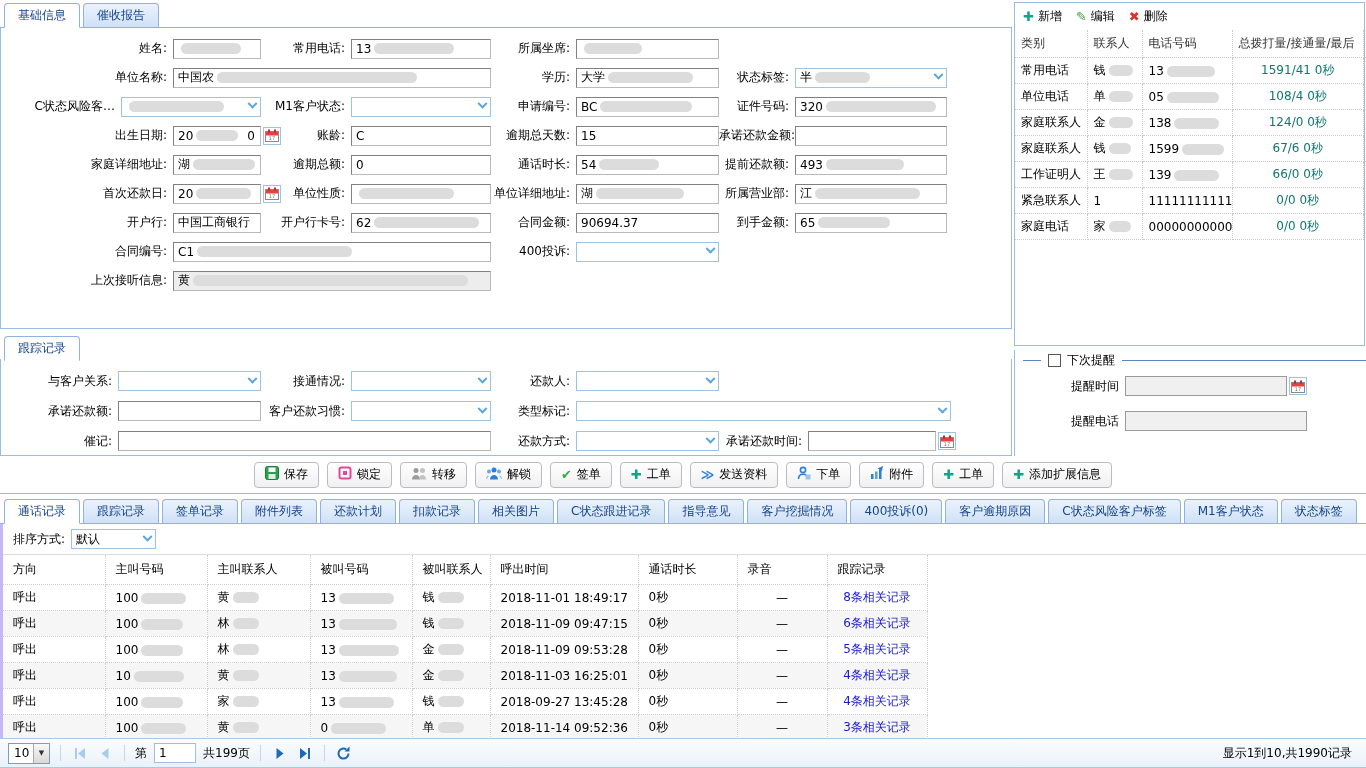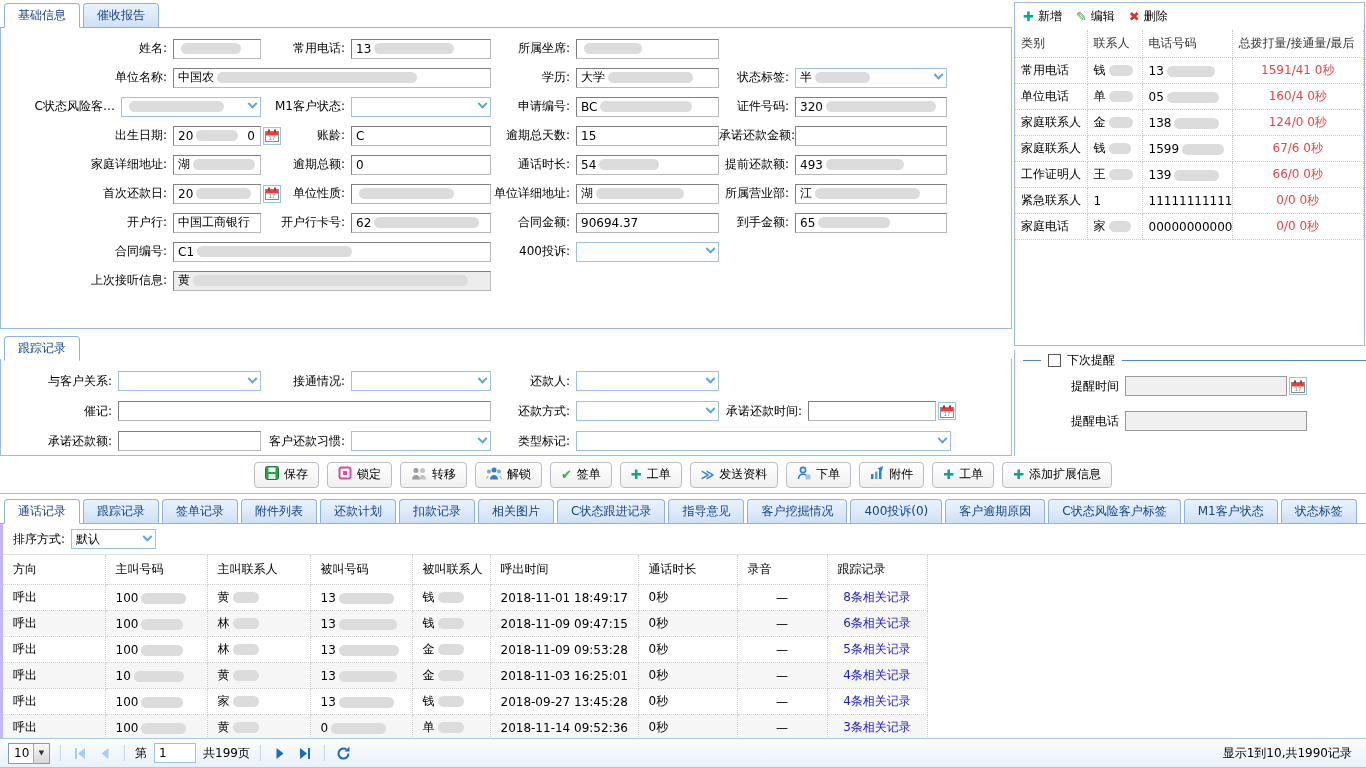--- a/index.html
+++ b/index.html
@@ -40,21 +40,21 @@
   .btn { display:inline-flex; align-items:center; gap:5px; height:26px; padding:0 10px; border:1px solid #b9bcc4; border-radius:4px;
          background:linear-gradient(#ffffff,#f0f0f0); cursor:pointer; white-space:nowrap; }
   .ic { font-size:13px; font-weight:bold; line-height:1; }
 
   
   .rtoolbar { display:flex; align-items:center; gap:14px; padding:5px 8px; }
   .tbtn { display:flex; align-items:center; gap:4px; cursor:pointer; }
   table.grid { border-collapse:collapse; table-layout:fixed; width:100%; }
   table.grid th { font-weight:normal; text-align:left; color:#333; padding:5px 6px; border-right:1px dotted #c9c9c9; border-bottom:1px dotted #c9c9c9; overflow:hidden; white-space:nowrap; }
   table.grid td { padding:4px 6px; border-right:1px dotted #c9c9c9; border-bottom:1px dotted #c9c9c9; overflow:hidden; white-space:nowrap; height:25px; }
-  .stat { color:#ef4444; text-align:center; }
+  .stat { color:#0f766e; text-align:center; }
   .link { color:#1a1acc; cursor:pointer; }
 
   
   .fieldset { position:relative; margin:10px 8px 0 8px; border-top:1px solid #5b85c0; }
   .legend { position:absolute; top:-9px; left:18px; background:#fff; padding:0 7px; display:flex; align-items:center; gap:6px; }
   .cb { width:13px; height:13px; border:1px solid #555; background:#fff; display:inline-block; cursor:pointer; }
   .rrow { display:flex; align-items:center; margin:15px 0 0 40px; }
   .rlb { width:62px; text-align:right; padding-right:6px; white-space:nowrap; }
   .rin { width:162px; height:20px; border:1px solid #9a9a9a; background:#f0f0f0; display:flex; align-items:center; padding:0 3px; }
 
@@ -312,21 +312,21 @@
         <tr>
           <td>常用电话</td>
           <td><span>钱</span><i class="rd" style="width:24px"></i></td>
           <td><span>13</span><i class="rd" style="width:48px"></i></td>
           <td class="stat">1591/41 0秒</td>
         </tr>
         <tr>
           <td>单位电话</td>
           <td><span>单</span><i class="rd" style="width:24px"></i></td>
           <td><span>05</span><i class="rd" style="width:52px"></i></td>
-          <td class="stat">160/4 0秒</td>
+          <td class="stat">108/4 0秒</td>
         </tr>
         <tr>
           <td>家庭联系人</td>
           <td><span>金</span><i class="rd" style="width:24px"></i></td>
           <td><span>138</span><i class="rd" style="width:45px"></i></td>
           <td class="stat">124/0 0秒</td>
         </tr>
         <tr>
           <td>家庭联系人</td>
           <td><span>钱</span><i class="rd" style="width:22px"></i></td>
@@ -364,52 +364,52 @@
         <span class="lb t1">与客户关系:</span>
         <span class="combo w143">
             <span class="chev"></span>
           </span>
         <span class="lb l2">接通情况:</span>
         <span class="combo w140">
             <span class="chev"></span>
           </span>
         <span class="lb l3">还款人:</span>
         <span class="combo w143">
+            <span class="chev"></span>
+          </span>
+      </div>
+      <div class="frow" style="height:30px">
+        <span class="lb t1">承诺还款额:</span>
+        <span class="in w143"></span>
+        <span class="lb l2">客户还款习惯:</span>
+        <span class="combo w140">
+            <span class="chev"></span>
+          </span>
+        <span class="lb l3">类型标记:</span>
+        <span class="combo w375">
             <span class="chev"></span>
           </span>
       </div>
       <div class="frow" style="height:30px">
         <span class="lb t1">催记:</span>
         <span class="in w373"></span>
         <span class="lb l3">还款方式:</span>
         <span class="combo w143">
             <span class="chev"></span>
           </span>
         <span class="lb t4">承诺还款时间:</span>
         <span class="in w128"></span>
         <span class="calbtn">
             <svg width="14" height="13">
               <rect x="0.5" y="2.5" width="13" height="10" fill="#fff" stroke="#8a8a8a"></rect>
               <rect x="1" y="3" width="12" height="3.5" fill="#e84040"></rect>
               <rect x="3" y="0.5" width="2" height="3" fill="#b03030"></rect>
               <rect x="9" y="0.5" width="2" height="3" fill="#b03030"></rect>
               <text x="7" y="11" font-size="5" fill="#777" text-anchor="middle">17</text>
             </svg>
-          </span>
-      </div>
-      <div class="frow" style="height:30px">
-        <span class="lb t1">承诺还款额:</span>
-        <span class="in w143"></span>
-        <span class="lb l2">客户还款习惯:</span>
-        <span class="combo w140">
-            <span class="chev"></span>
-          </span>
-        <span class="lb l3">类型标记:</span>
-        <span class="combo w375">
-            <span class="chev"></span>
           </span>
       </div>
     </div>
   </div>
 
   <div class="remind-panel">
     <div class="fieldset">
       <div class="legend">
         <span class="cb"></span>
         <span>下次提醒</span>

